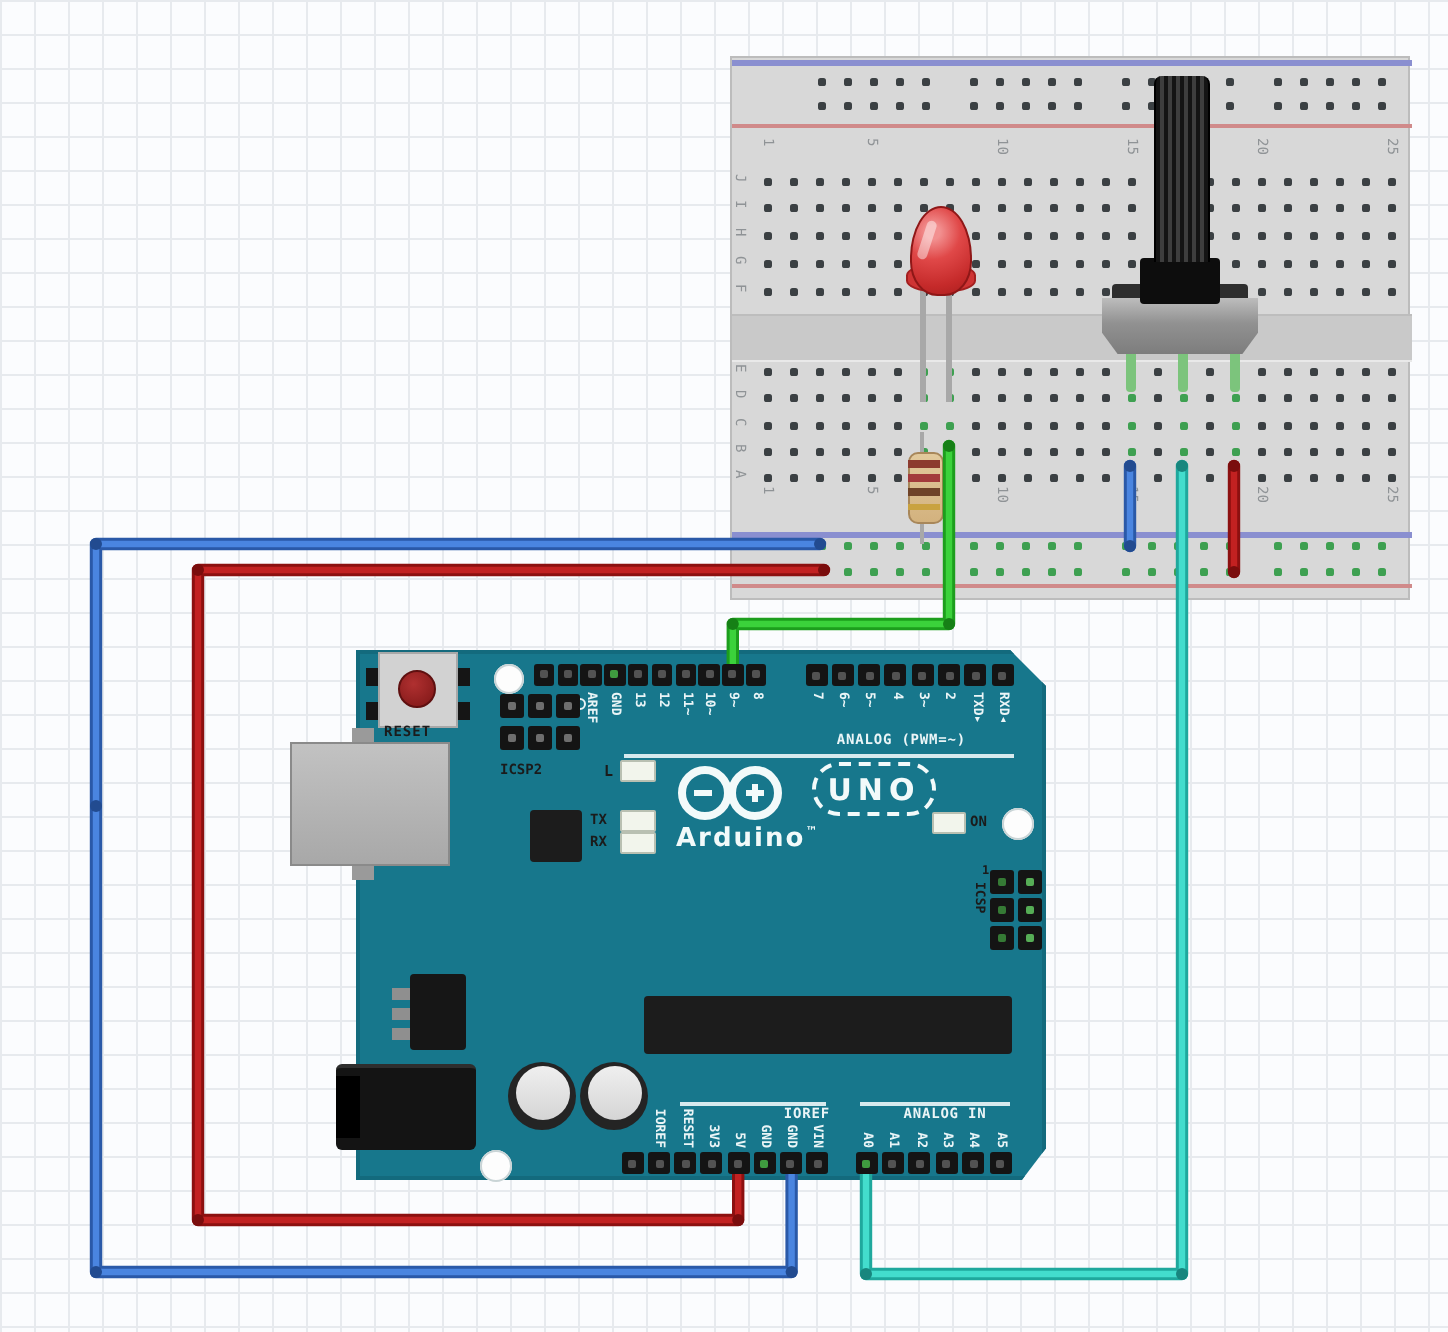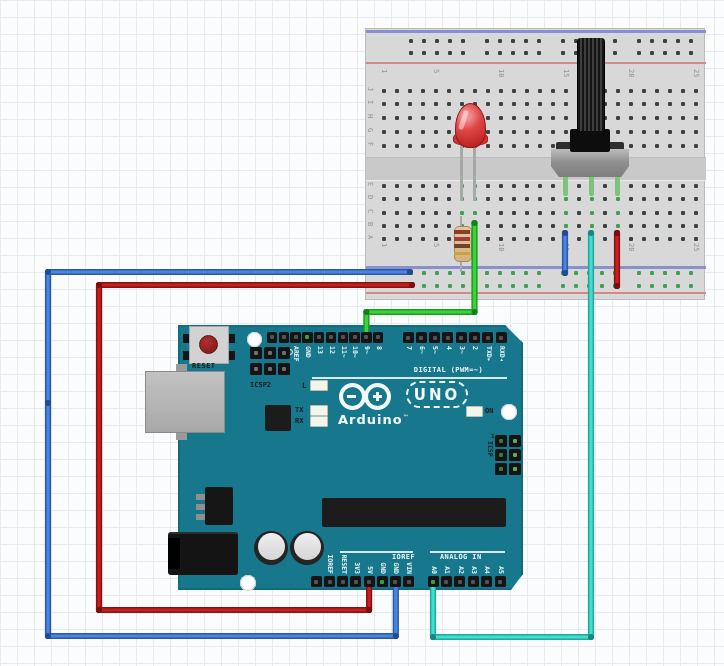--- a/index.html
+++ b/index.html
@@ -458,21 +458,21 @@
 
   <div class="rot wlab" style="left:411.8px;top:346px;width:23px;">7</div>
   <div class="rot wlab" style="left:425.1px;top:346px;width:23px;">6~</div>
   <div class="rot wlab" style="left:438.4px;top:346px;width:23px;">5~</div>
   <div class="rot wlab" style="left:451.7px;top:346px;width:23px;">4</div>
   <div class="rot wlab" style="left:465px;top:346px;width:23px;">3~</div>
   <div class="rot wlab" style="left:478.3px;top:346px;width:23px;">2</div>
   <div class="rot wlab" style="left:491.6px;top:346px;width:27px;">TXD▸</div>
   <div class="rot wlab" style="left:504.9px;top:346px;width:27px;">RXD◂</div>
 
-  <div class="seclab" style="left:400px;top:366px;width:83px;text-align:right;">DIGITAL (PWM=~)</div>
+  <div class="seclab" style="left:400px;top:366px;width:83px;text-align:right;">ANALOG (PWM=~)</div>
   <div class="whline" style="left:312px;top:377px;width:195px;"></div>
 
   <div class="abs blab" style="left:302px;top:381px;font:bold 7.5px 'DejaVu Sans Mono',monospace;">L</div>
   <div class="ledrect" style="left:310px;top:380px;"></div>
   <div class="abs blab" style="left:295px;top:406px;font:bold 7px 'DejaVu Sans Mono',monospace;">TX</div>
   <div class="ledrect" style="left:310px;top:405px;"></div>
   <div class="abs blab" style="left:295px;top:417px;font:bold 7px 'DejaVu Sans Mono',monospace;">RX</div>
   <div class="ledrect" style="left:310px;top:416px;"></div>
 
   <div class="abs" style="left:265px;top:405px;width:26px;height:26px;background:#1c1c1c;border-radius:2px;"></div>
@@ -508,21 +508,21 @@
   <div class="seclab" style="left:375px;top:553px;width:40px;text-align:right;">IOREF</div>
   <div class="rot wlab" style="left:333.3px;top:551px;width:23px;text-align:right;">IOREF</div>
   <div class="rot wlab" style="left:346.5px;top:551px;width:23px;text-align:right;">RESET</div>
   <div class="rot wlab" style="left:359.6px;top:551px;width:23px;text-align:right;">3V3</div>
   <div class="rot wlab" style="left:372.8px;top:551px;width:23px;text-align:right;">5V</div>
   <div class="rot wlab" style="left:386px;top:551px;width:23px;text-align:right;">GND</div>
   <div class="rot wlab" style="left:399.1px;top:551px;width:23px;text-align:right;">GND</div>
   <div class="rot wlab" style="left:412.3px;top:551px;width:23px;text-align:right;">VIN</div>
 
   <div class="whline" style="left:430px;top:551px;width:75px;"></div>
-  <div class="seclab" style="left:440px;top:553px;width:65px;text-align:left;">ANALOG IN</div>
+  <div class="seclab" style="left:440px;top:553px;width:65px;text-align:center;">ANALOG IN</div>
   <div class="rot wlab" style="left:436.8px;top:551px;width:23px;text-align:right;">A0</div>
   <div class="rot wlab" style="left:450.2px;top:551px;width:23px;text-align:right;">A1</div>
   <div class="rot wlab" style="left:463.6px;top:551px;width:23px;text-align:right;">A2</div>
   <div class="rot wlab" style="left:477px;top:551px;width:23px;text-align:right;">A3</div>
   <div class="rot wlab" style="left:490.4px;top:551px;width:23px;text-align:right;">A4</div>
   <div class="rot wlab" style="left:503.8px;top:551px;width:23px;text-align:right;">A5</div>
 
   <svg id="wires" width="724" height="666">
       <g>
         <polyline points="410,272 48,272 48,403 48,636 395.8,636 395.8,584" fill="none" stroke="#2a59a8" stroke-width="6.2" stroke-linecap="round" stroke-linejoin="round"></polyline>

